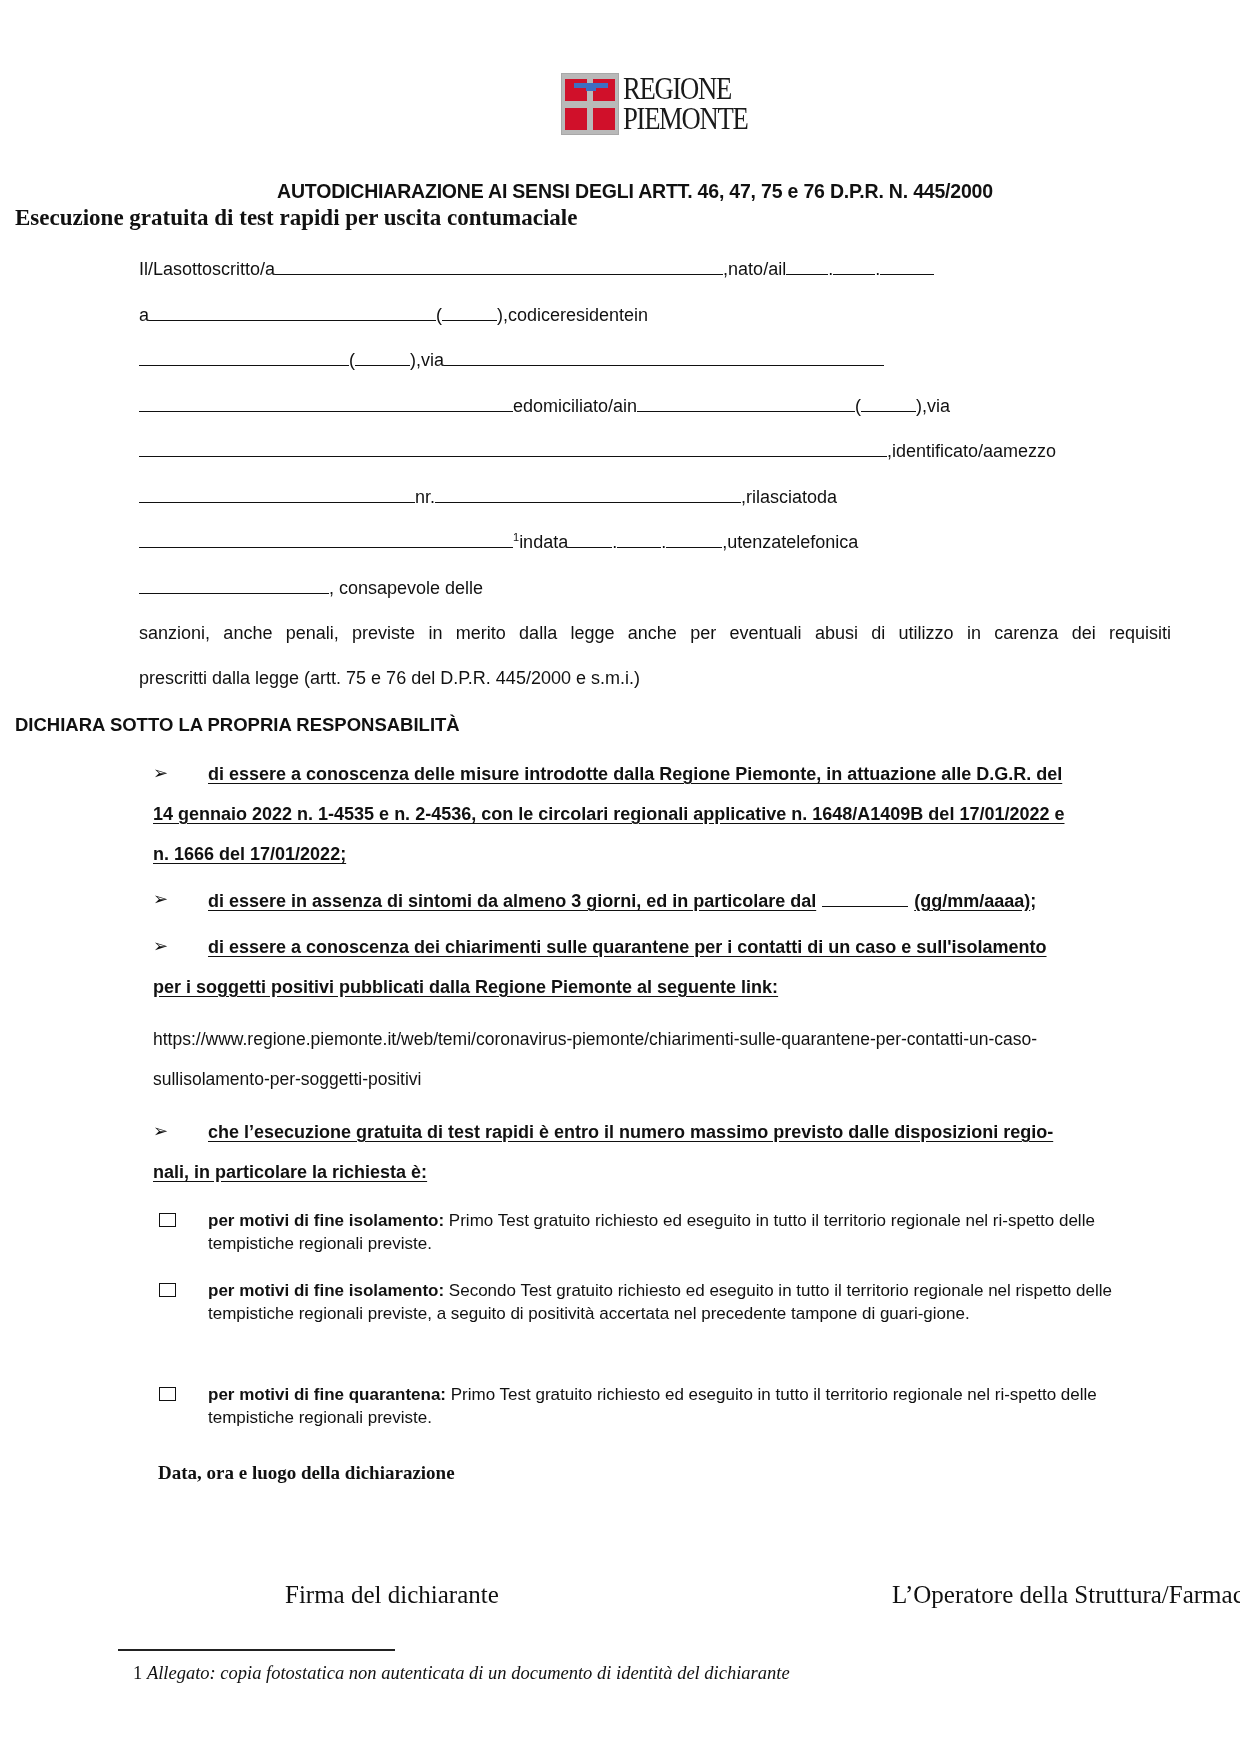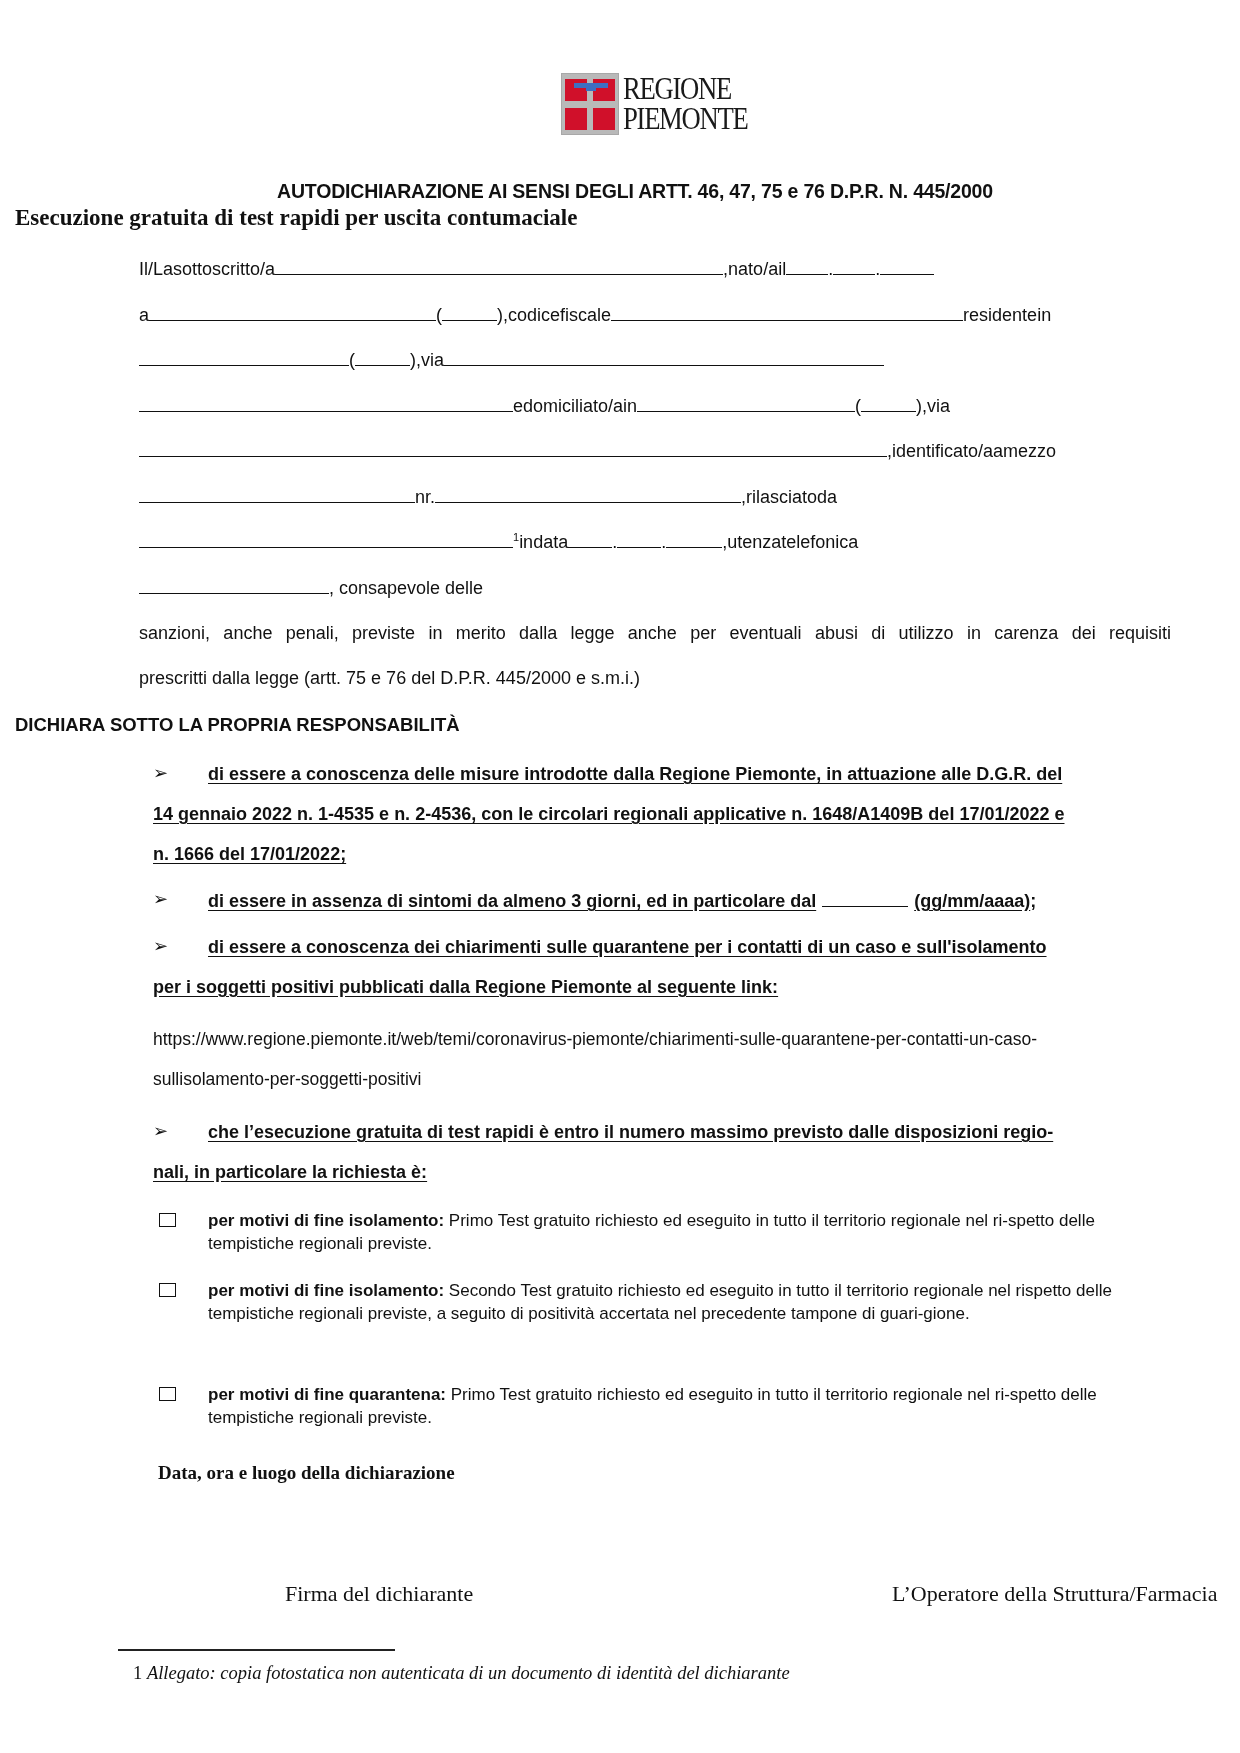--- a/index.html
+++ b/index.html
@@ -32,21 +32,21 @@
 
   .bline { font-family: "Liberation Sans", sans-serif; font-weight: bold; font-size: 18px; text-decoration: underline; text-underline-offset: 3px; white-space: nowrap; }
   .arrow { font-family: "DejaVu Sans", sans-serif; font-size: 18px; font-weight: bold; }
 
   .url { font-family: "Liberation Sans", sans-serif; font-size: 17.5px; white-space: nowrap; }
 
   .cb { width: 14px; height: 14px; border: 1.6px solid #111; box-sizing: border-box; }
   .cbtext { left: 193px; width: 915px; font-family: "Liberation Sans", sans-serif; font-size: 17px; line-height: 23px; }
   .cbtext b { font-weight: bold; }
 
-  .sig { font-family: "Liberation Serif", serif; font-size: 22px; white-space: nowrap; }
+  .sig { font-family: "Liberation Serif", serif; font-size: 25px; white-space: nowrap; }
   .footrule { left: 118px; top: 1649px; width: 262px; height: 2px; background: #222; }
   .foot { left: 118px; top: 1663px; font-family: "Liberation Serif", serif; font-size: 18.5px; white-space: nowrap; }
   .foot i { font-style: italic; text-align: center; }
 </style>
 </head>
 <body>
 
 <div class="abs logo">
   <div class="logo-mark">
     <div class="q q1"></div>
@@ -74,21 +74,20 @@
   <span>il</span>
   <span class="blank" style="width:42px"></span>
   <span><span>.</span><span class="blank" style="width:42px"></span></span>
   <span>.</span>
   <span class="blank" style="width:54px"></span>
 </div>
 
 <div class="abs fline" style="top:304px;">
   <span><span>a</span><span class="blank" style="width:287px"></span><span>(</span><span class="blank" style="width:55px"></span><span>),</span></span>
   <span>codice</span>
-  <span><span>fiscale</span><span class="blank" style="width:352px"></span></span>
   <span>residente</span>
   <span>in</span>
 </div>
 
 <div class="abs fline" style="top:349px;">
   <span><span class="blank" style="width:210px"></span><span>(</span><span class="blank" style="width:55px"></span><span>),</span></span>
   <span>via</span>
   <span class="blank" style="width:440px"></span>
 </div>
 

